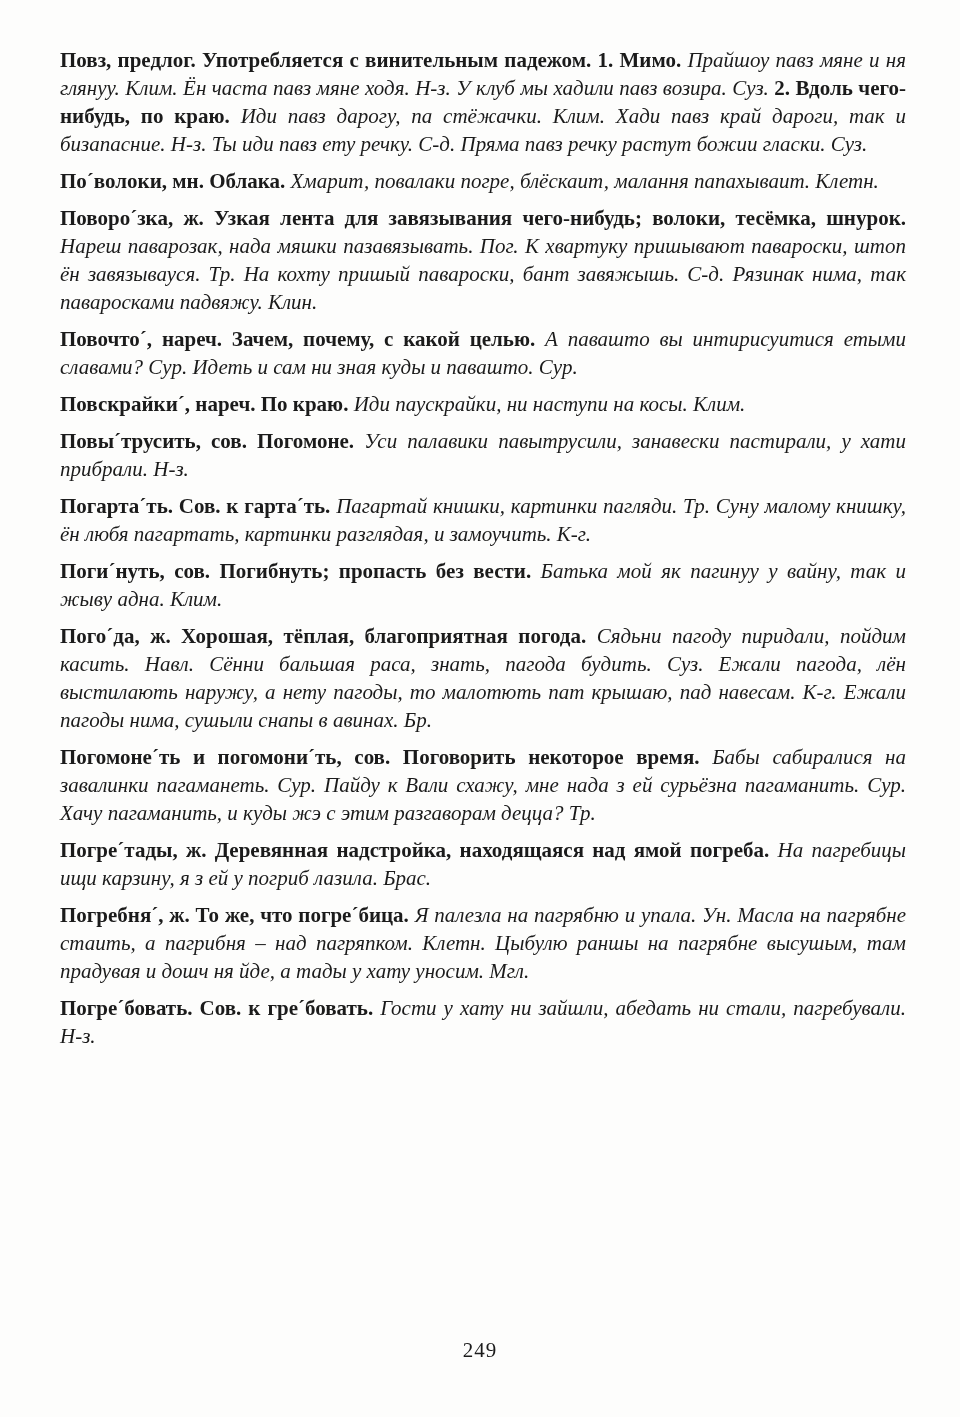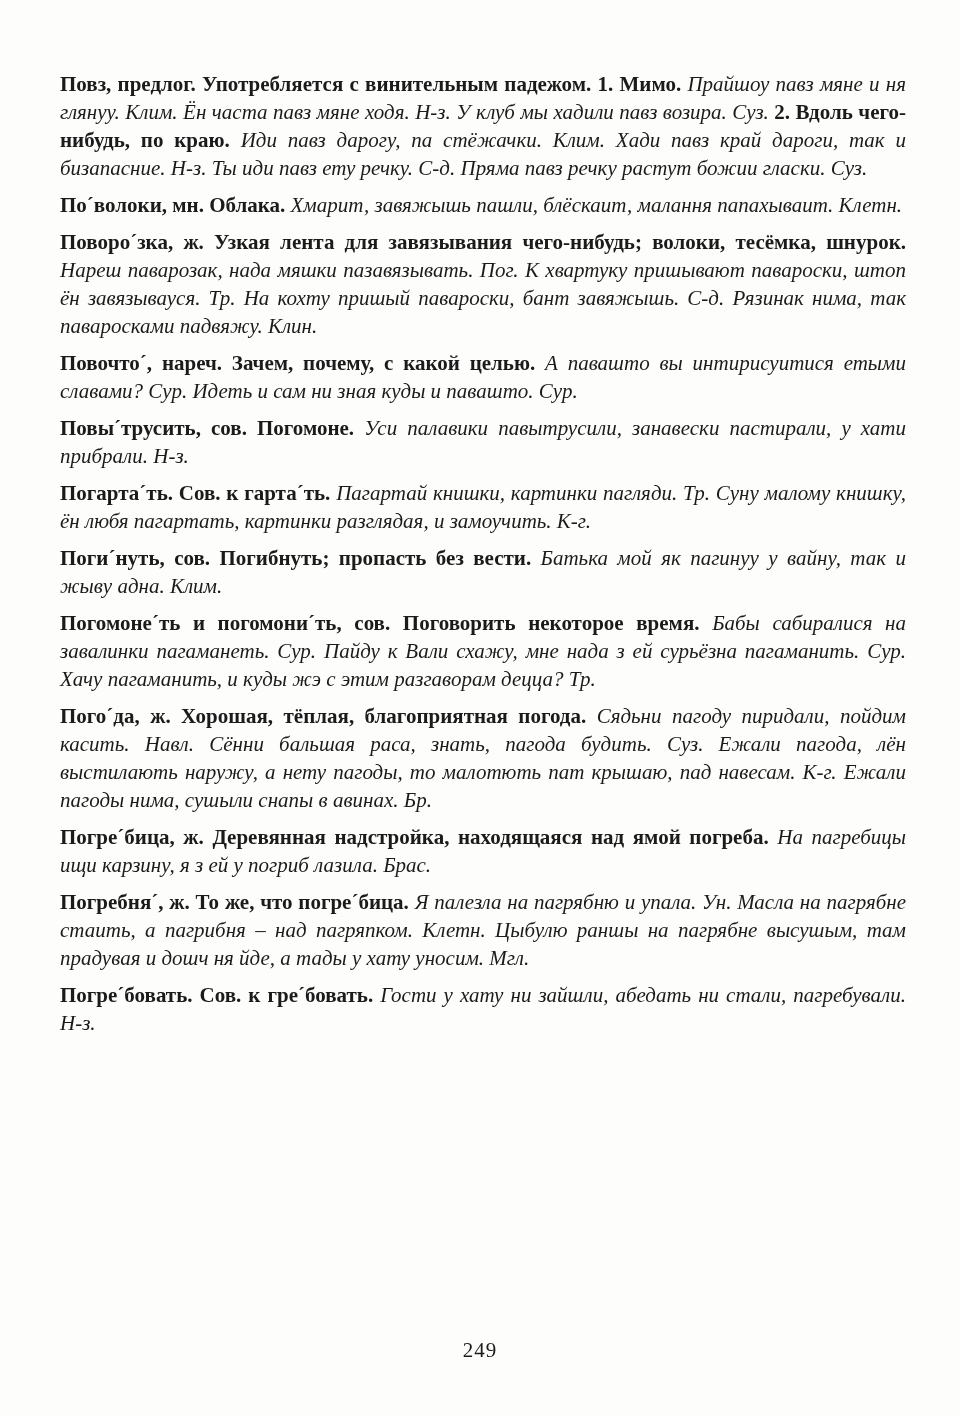--- a/index.html
+++ b/index.html
@@ -11,21 +11,21 @@
     height: 1417px;
     background: #fdfdfc;
     color: #1b1b1b;
     font-family: "Liberation Serif", "DejaVu Serif", serif;
     position: relative;
     overflow: hidden;
   }
   .text-block {
     position: absolute;
     left: 60px;
-    top: 70px;
+    top: 46px;
     width: 846px;
   }
   p.entry {
     margin: 0 0 9px 0;
     font-size: 21px;
     line-height: 28px;
     text-align: justify;
   }
   p.entry .b {
     font-weight: 700;
@@ -43,26 +43,27 @@
     text-align: center;
     font-size: 21px;
     letter-spacing: 1px;
   }
 </style>
 </head>
 <body>
 
 <div class="text-block">
     <p class="entry"><span class="b">Повз, предлог. Употребляется с винительным падежом. 1. Мимо. </span><span class="i">Прайшоу павз мяне и ня глянуу. Клим. Ён часта павз мяне ходя. Н-з. У клуб мы хадили павз возира. Суз. </span><span class="b">2. Вдоль чего-нибудь, по краю. </span><span class="i">Иди павз дарогу, па стёжачки. Клим. Хади павз край дароги, так и бизапасние. Н-з. Ты иди павз ету речку. С-д. Пряма павз речку растут божии гласки. Суз.</span></p>
-    <p class="entry"><span class="b">По´волоки, мн. Облака. </span><span class="i">Хмарит, завяжышь пашли, блёскаит, малання папахываит. Клетн.</span></p>
+    <p class="entry"><span class="b">По´волоки, мн. Облака. </span><span class="i">Хмарит, повалаки погре, блёскаит, малання папахываит. Клетн.</span></p>
     <p class="entry"><span class="b">Поворо´зка, ж. Узкая лента для завязывания чего-нибудь; волоки, тесёмка, шнурок. </span><span class="i">Нареш паварозак, нада мяшки пазавязывать. Пог. К хвартуку пришывают павароски, штоп ён завязывауся. Тр. На кохту пришый павароски, бант завяжышь. С-д. Рязинак нима, так паваросками падвяжу. Клин.</span></p>
     <p class="entry"><span class="b">Повочто´, нареч. Зачем, почему, с какой целью. </span><span class="i">А павашто вы интирисуитися етыми славами? Сур. Идеть и сам ни зная куды и павашто. Сур.</span></p>
+    <p class="entry"><span class="b">Повскрайки´, нареч. По краю. </span><span class="i">Иди паускрайки, ни наступи на косы. Клим.</span></p>
     <p class="entry"><span class="b">Повы´трусить, сов. Погомоне. </span><span class="i">Уси палавики павытрусили, занавески пастирали, у хати прибрали. Н-з.</span></p>
     <p class="entry"><span class="b">Погарта´ть. Сов. к гарта´ть. </span><span class="i">Пагартай книшки, картинки пагляди. Тр. Суну малому книшку, ён любя пагартать, картинки разглядая, и замоучить. К-г.</span></p>
     <p class="entry"><span class="b">Поги´нуть, сов. Погибнуть; пропасть без вести. </span><span class="i">Батька мой як пагинуу у вайну, так и жыву адна. Клим.</span></p>
+    <p class="entry"><span class="b">Пого´да, ж. Хорошая, тёплая, благоприятная погода. </span><span class="i">Сядьни пагоду пиридали, пойдим касить. Навл. Сённи бальшая раса, знать, пагода будить. Суз. Ежали пагода, лён выстилають наружу, а нету пагоды, то малотють пат крышаю, пад навесам. К-г. Ежали пагоды нима, сушыли снапы в авинах. Бр.</span></p>
     <p class="entry"><span class="b">Погомоне´ть и погомони´ть, сов. Поговорить некоторое время. </span><span class="i">Бабы сабиралися на завалинки пагаманеть. Сур. Пайду к Вали схажу, мне нада з ей сурьёзна пагаманить. Сур. Хачу пагаманить, и куды жэ с этим разгаворам децца? Тр.</span></p>
-    <p class="entry"><span class="b">Пого´да, ж. Хорошая, тёплая, благоприятная погода. </span><span class="i">Сядьни пагоду пиридали, пойдим касить. Навл. Сённи бальшая раса, знать, пагода будить. Суз. Ежали пагода, лён выстилають наружу, а нету пагоды, то малотють пат крышаю, пад навесам. К-г. Ежали пагоды нима, сушыли снапы в авинах. Бр.</span></p>
-    <p class="entry"><span class="b">Погре´бица, ж. Деревянная надстройка, находящаяся над ямой погреба. </span><span class="i">На пагребицы ищи карзину, я з ей у погриб лазила. Брас.</span></p>
+    <p class="entry"><span class="b">Погре´тады, ж. Деревянная надстройка, находящаяся над ямой погреба. </span><span class="i">На пагребицы ищи карзину, я з ей у погриб лазила. Брас.</span></p>
     <p class="entry"><span class="b">Погребня´, ж. То же, что погре´бица. </span><span class="i">Я палезла на пагрябню и упала. Ун. Масла на пагрябне стаить, а пагрибня – над пагряпком. Клетн. Цыбулю раншы на пагрябне высушым, там прадувая и дошч ня йде, а тады у хату уносим. Мгл.</span></p>
     <p class="entry"><span class="b">Погре´бовать. Сов. к гре´бовать. </span><span class="i">Гости у хату ни зайшли, абедать ни стали, пагребували. Н-з.</span></p>
   </div>
 
 <div class="page-number">249</div>
 
 </body></html>

